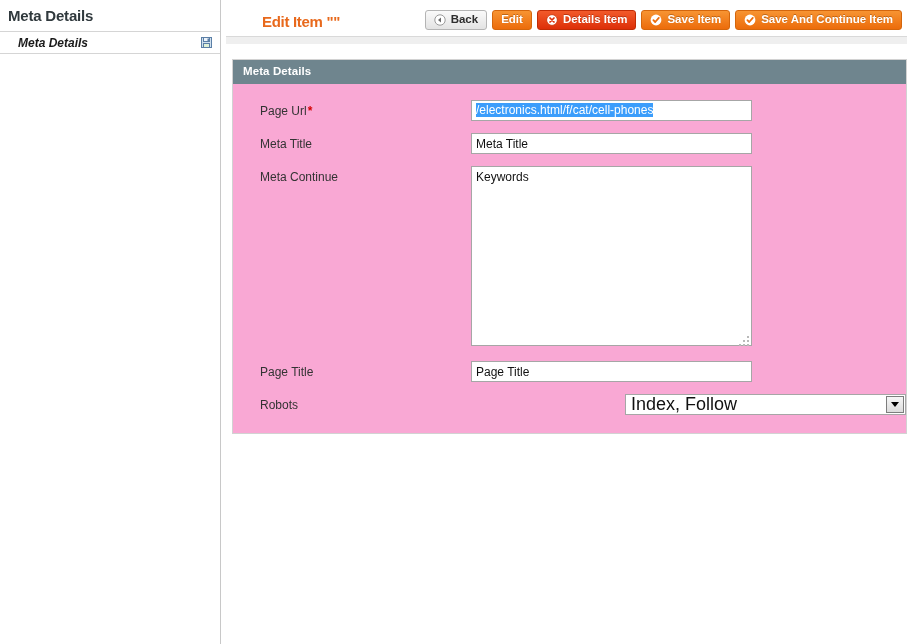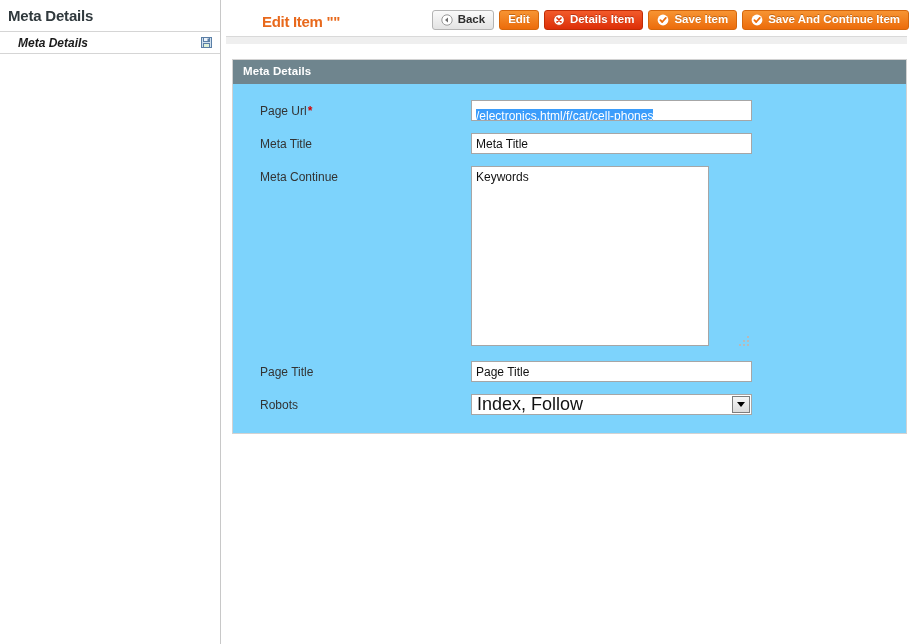--- a/index.html
+++ b/index.html
@@ -67,21 +67,21 @@
     position: absolute;
     left: 40px; top: 13px;
     font-size: 15px;
     font-weight: bold;
     color: #e8691c;
     letter-spacing: -0.3px;
     white-space: nowrap;
   }
   #button-bar {
     position: absolute;
-    right: 2px; top: 10px;
+    right: 9px; top: 10px;
     display: flex;
     align-items: center;
     gap: 5px;
   }
   .btn {
     display: inline-flex;
     align-items: center;
     gap: 5px;
     height: 20px;
     padding: 0 8px;
@@ -136,29 +136,29 @@
   }
   #panel-head {
     height: 24px;
     background: #6f858e;
     color: #ffffff;
     font-size: 11.5px;
     font-weight: bold;
     padding: 5px 0 0 10px;
     letter-spacing: 0.1px;
   }
-  #panel-body { padding: 16px 0 16px 0; background: #7dd3fc; }
+  #panel-body { padding: 16px 0 16px 0; background: #f9a8d4; }
 
   .field-row {
     display: flex;
     align-items: flex-start;
     margin-bottom: 12px;
     padding-left: 27px;
   }
-  .field-row:last-child { margin-bottom: 2px; }
+  .field-row:last-child { margin-bottom: 2px; justify-content: space-between; }
   .field-label {
     width: 211px;
     padding-top: 4px;
     font-size: 12px;
     color: #333333;
     flex-shrink: 0;
   }
   .req { color: #d40000; font-weight: bold; margin-left: 1px; }
 
   .txt {
@@ -171,33 +171,33 @@
     background: #ffffff;
     border: 1px solid #a6a6a6;
     outline: none;
   }
   .txt-selected {
     position: relative;
     width: 281px;
     height: 21px;
     background: #ffffff;
     border: 1px solid #a6a6a6;
-    padding: 8px 4px;
+    padding: 2px 4px;
     font-size: 12px;
     overflow: hidden;
     white-space: nowrap;
   }
   .sel-text {
     background: #3b9dfb;
     color: #ffffff;
   }
 
   .ta-wrap { position: relative; width: 281px; }
   .ta {
-    width: 238px;
+    width: 281px;
     height: 180px;
     padding: 3px 4px;
     font-size: 12px;
     font-family: "Liberation Sans", sans-serif;
     color: #111;
     background: #ffffff;
     border: 1px solid #a6a6a6;
     resize: none;
     outline: none;
     line-height: 1.25;

